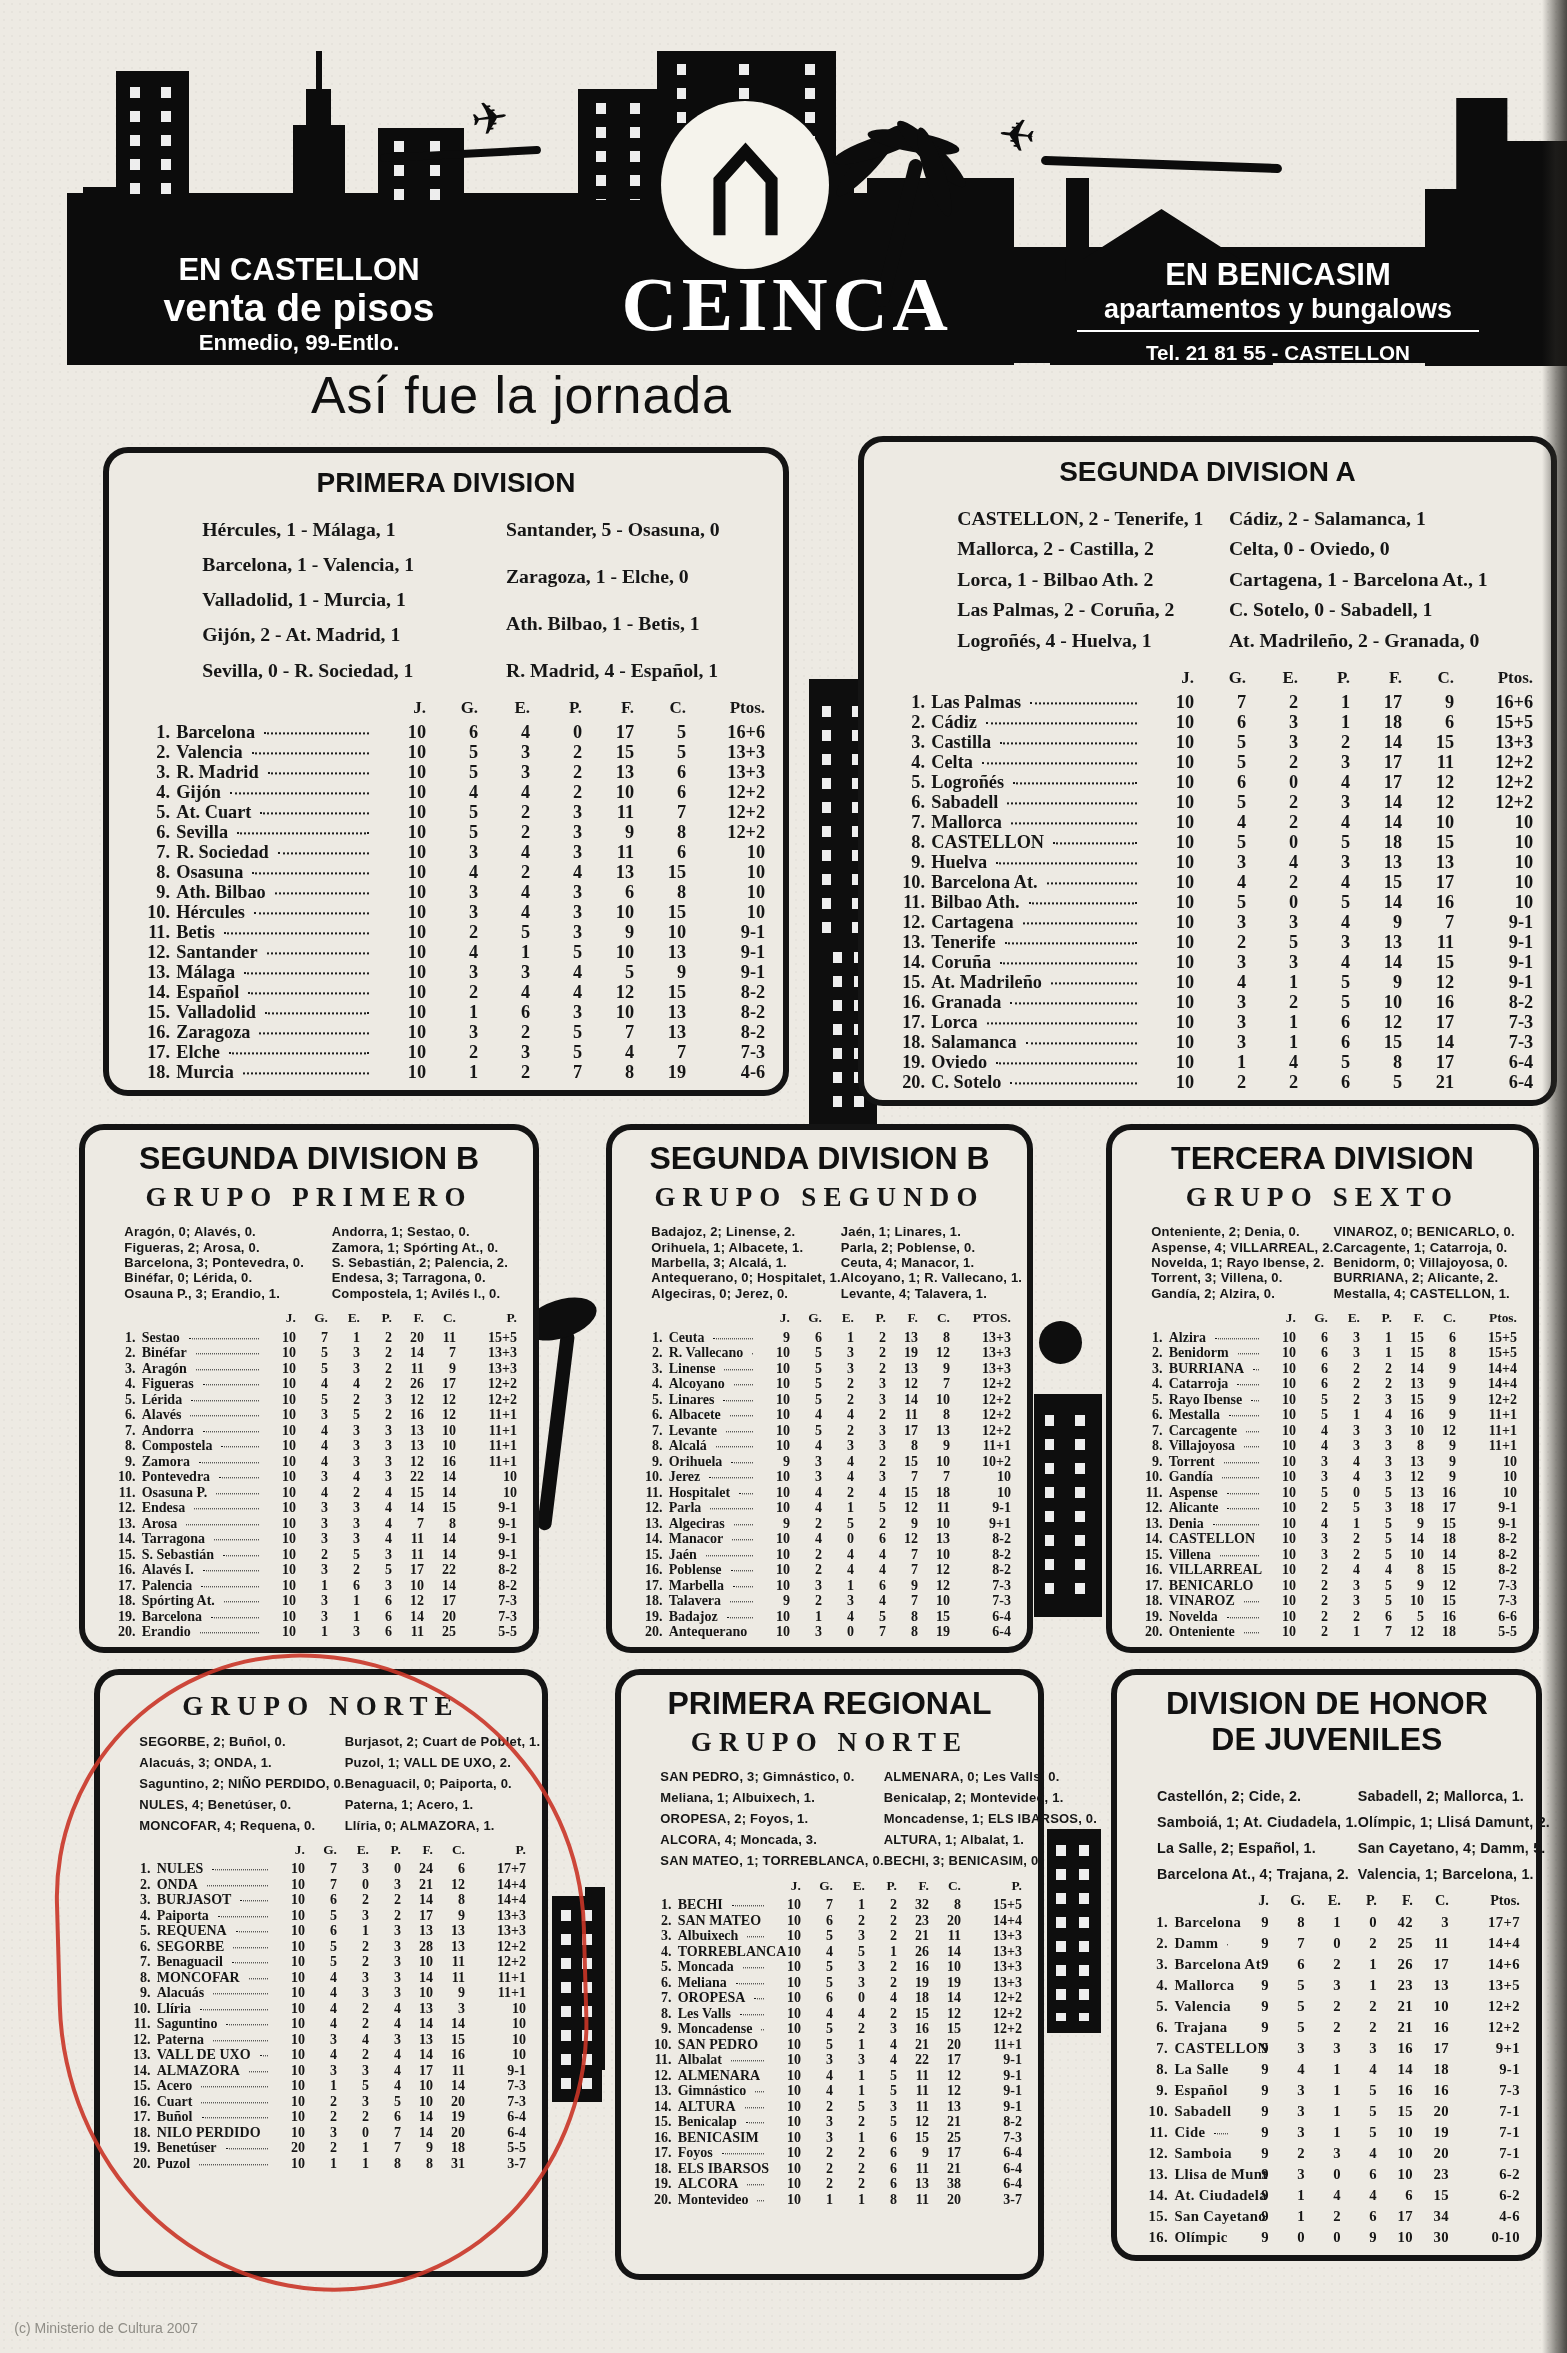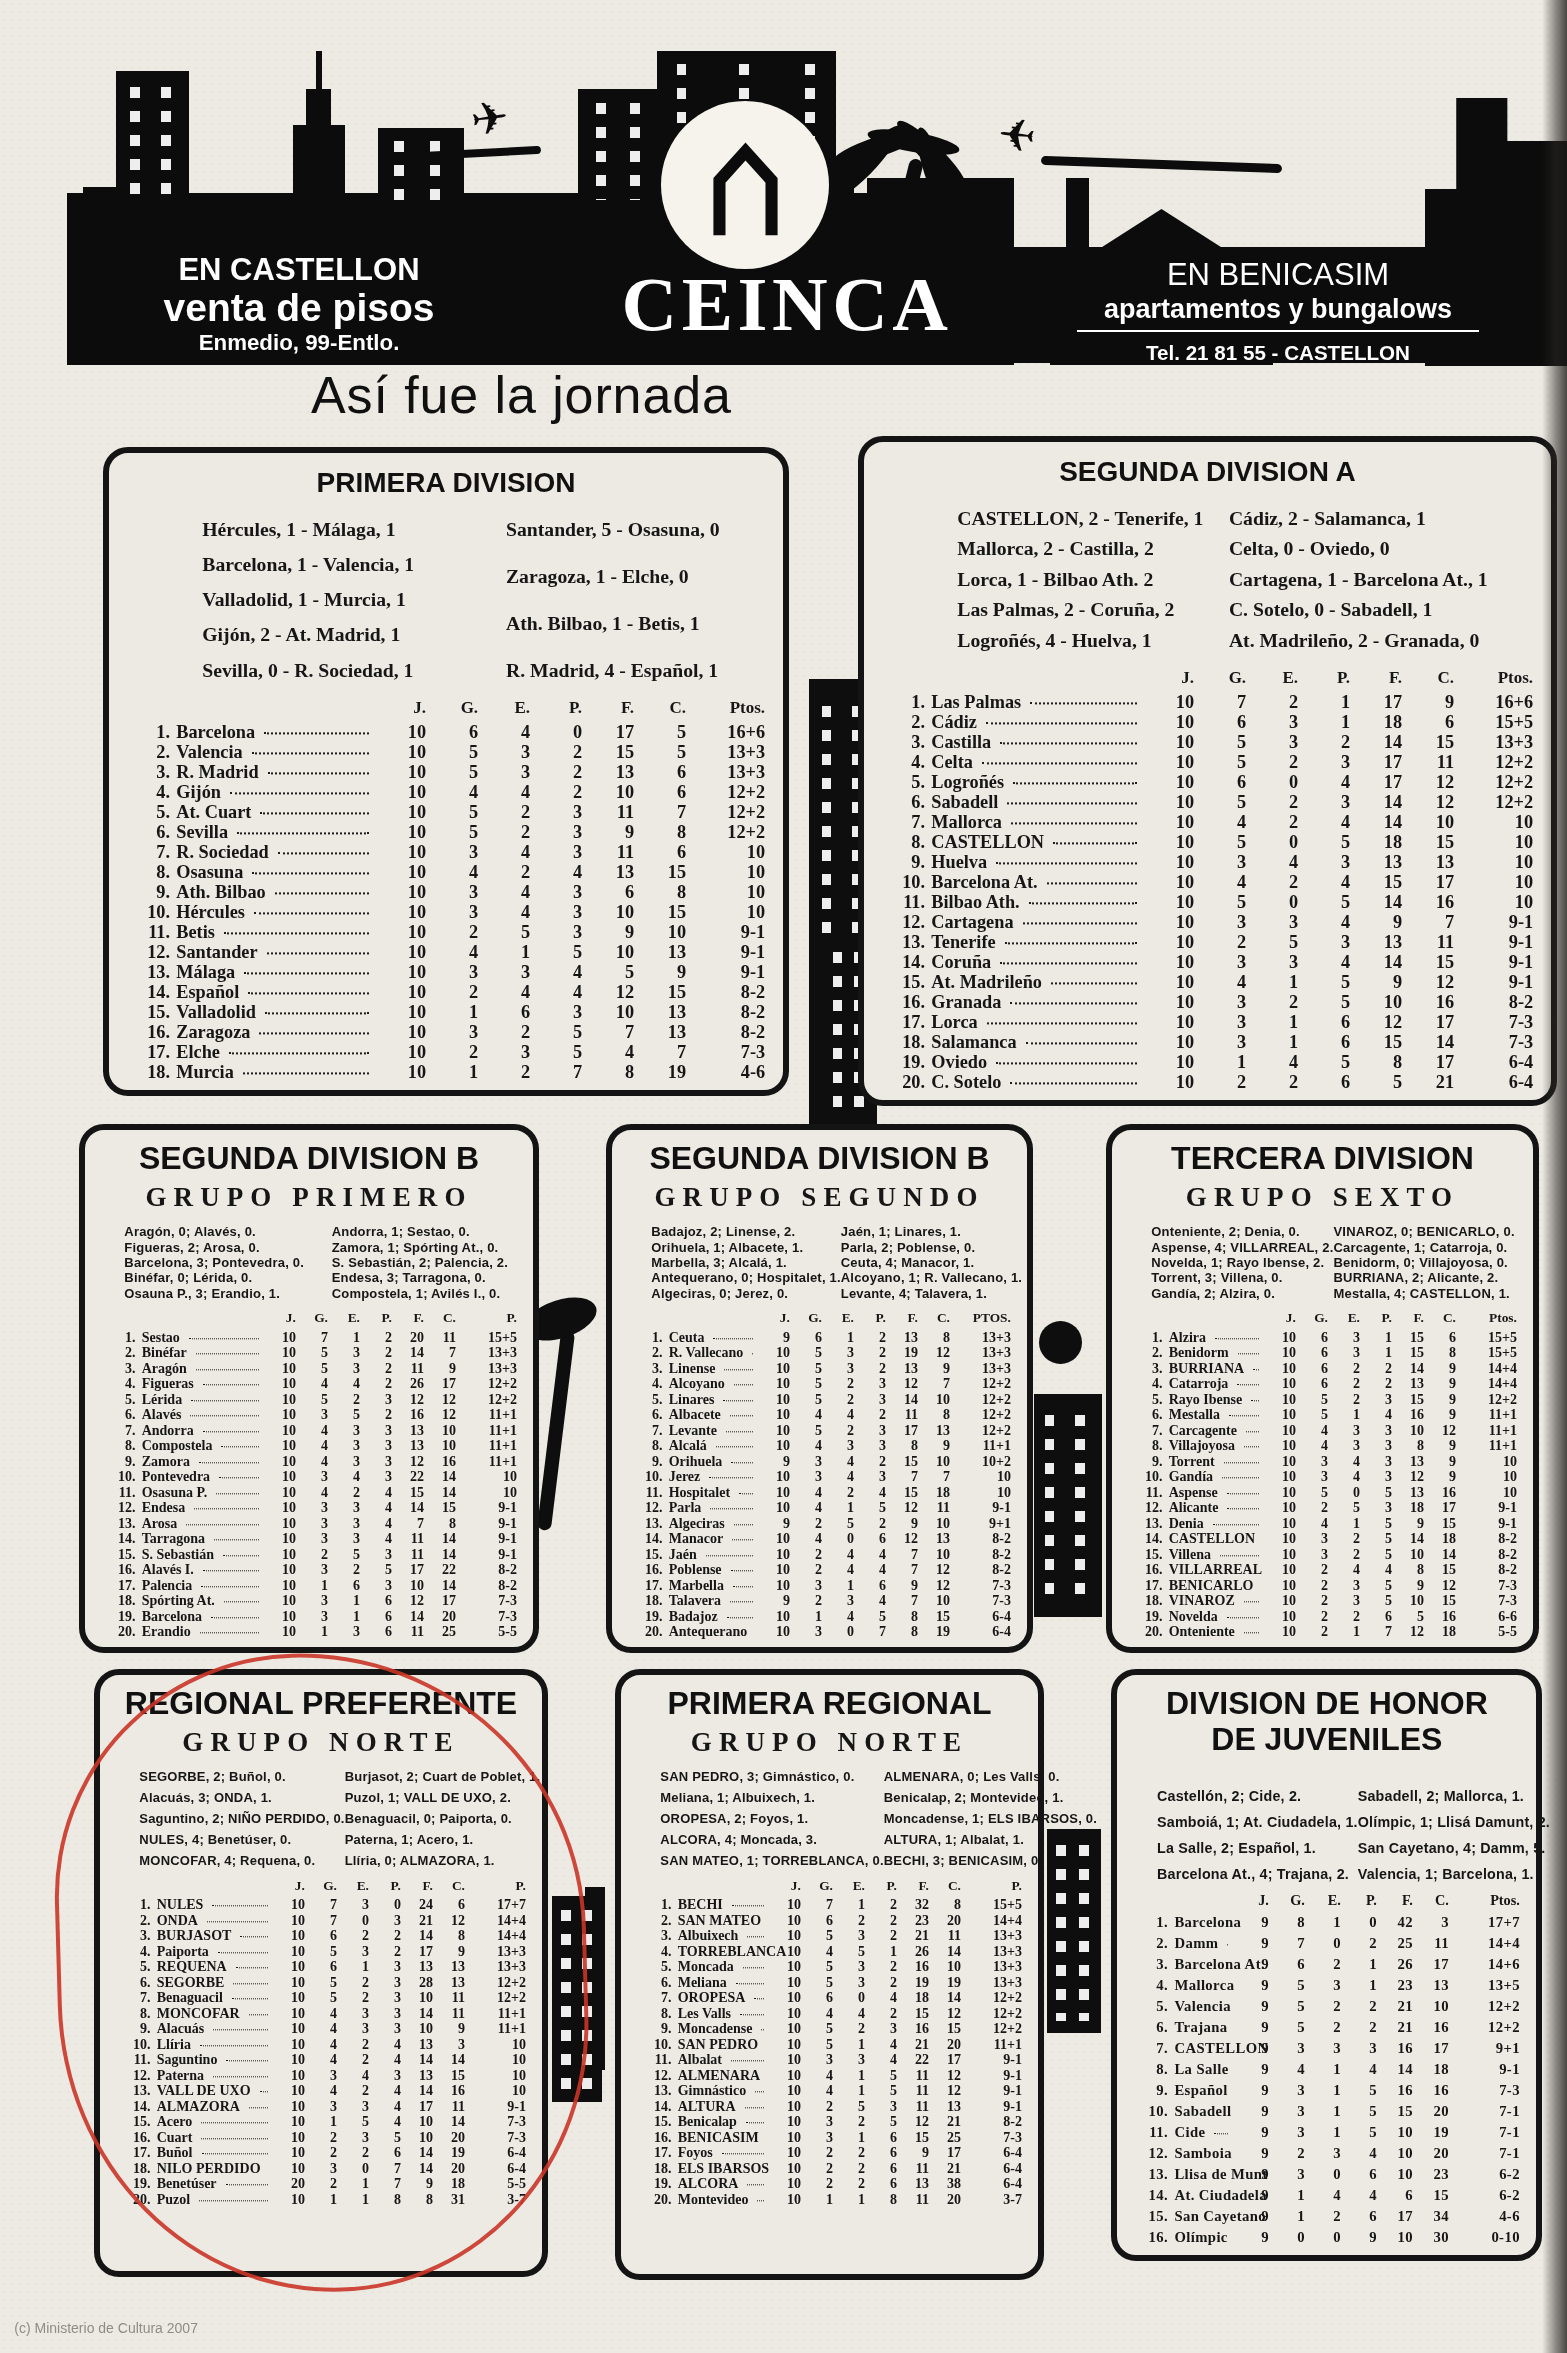--- a/index.html
+++ b/index.html
@@ -16,21 +16,21 @@
   .plane{position:absolute;color:#0c0c0c;font-size:45px;z-index:3;font-family:"DejaVu Sans",sans-serif;}
   .streak{position:absolute;background:#0c0c0c;border-radius:5.4px;}
   .logo-oval{position:absolute;left:594px;top:55px;width:168px;height:168px;border-radius:50%;background:#f5f3ec;z-index:4;display:flex;align-items:center;justify-content:center;}
   .brand{position:absolute;left:483px;top:220px;width:474px;text-align:center;color:#fff;z-index:5;
          font-family:"Liberation Serif",serif;font-weight:700;font-size:77px;letter-spacing:4.5px;line-height:1;}
   .ad-left{position:absolute;left:71px;top:207px;width:322px;text-align:center;color:#fff;z-index:5;font-family:"Liberation Sans",sans-serif;}
   .ad-left .l1{font-weight:700;font-size:31px;line-height:34px;}
   .ad-left .l2{font-weight:700;font-size:39px;line-height:41px;}
   .ad-left .l3{font-weight:700;font-size:22.3px;line-height:30px;}
   .ad-right{position:absolute;left:1010px;top:211px;width:402px;text-align:center;color:#fff;z-index:5;font-family:"Liberation Sans",sans-serif;}
-  .ad-right .l1{font-weight:400;font-size:31px;line-height:36px;}
+  .ad-right .l1{font-weight:700;font-size:31px;line-height:36px;}
   .ad-right .l2{font-weight:700;font-size:27px;line-height:32px;}
   .ad-right .l3{font-weight:700;font-size:20.6px;line-height:27px;border-top:2.7px solid #fff;margin-top:5.4px;padding-top:7.1px;}
   .palm{position:absolute;left:764px;top:59px;width:179px;height:214px;z-index:3;}
   .palm .trunk{position:absolute;left:61px;top:52px;width:14.3px;height:152px;background:#0c0c0c;border-radius:7.1px;transform:rotate(14deg);}
   .palm .frond{position:absolute;width:93px;height:19.7px;background:#0c0c0c;border-radius:50%;}
   .roofhouse{position:absolute;left:983px;top:163px;width:223px;height:156px;background:#0c0c0c;
              clip-path:polygon(0 46%,7% 46%,7% 32%,15% 32%,50% 0,85% 32%,85% 46%,100% 46%,100% 100%,0 100%);}
   .stepbld{position:absolute;left:1358px;top:52px;width:142px;height:268px;background:#0c0c0c;
            clip-path:polygon(0 34%,22% 34%,22% 0,58% 0,58% 16%,100% 16%,100% 100%,0 100%);}
   
@@ -1695,21 +1695,20 @@
           <span class="num">2</span>
           <span class="num">1</span>
           <span class="num">7</span>
           <span class="num">12</span>
           <span class="num">18</span>
           <span class="pts">5-5</span>
         </div>
       </div>
     </div>
   <div class="box small box5">
-      <div class="sec-title">REGIONAL PREFERENTE</div>
       <div class="sec-sub">GRUPO NORTE</div>
       <div class="results">
         <div class="res-col">
           <div class="res-line">SEGORBE, 2; Buñol, 0.</div>
           <div class="res-line">Alacuás, 3; ONDA, 1.</div>
           <div class="res-line">Saguntino, 2; NIÑO PERDIDO, 0.</div>
           <div class="res-line">NULES, 4; Benetúser, 0.</div>
           <div class="res-line">MONCOFAR, 4; Requena, 0.</div>
         </div>
         <div class="res-col">

